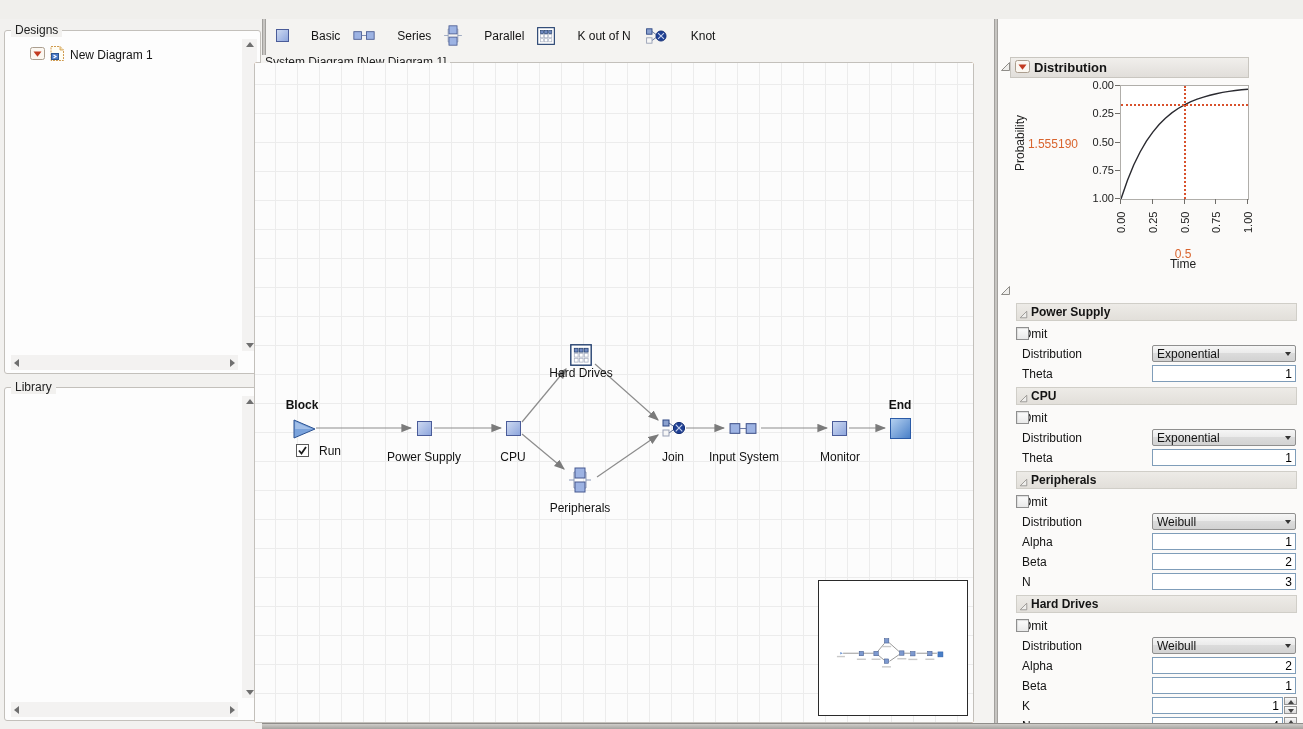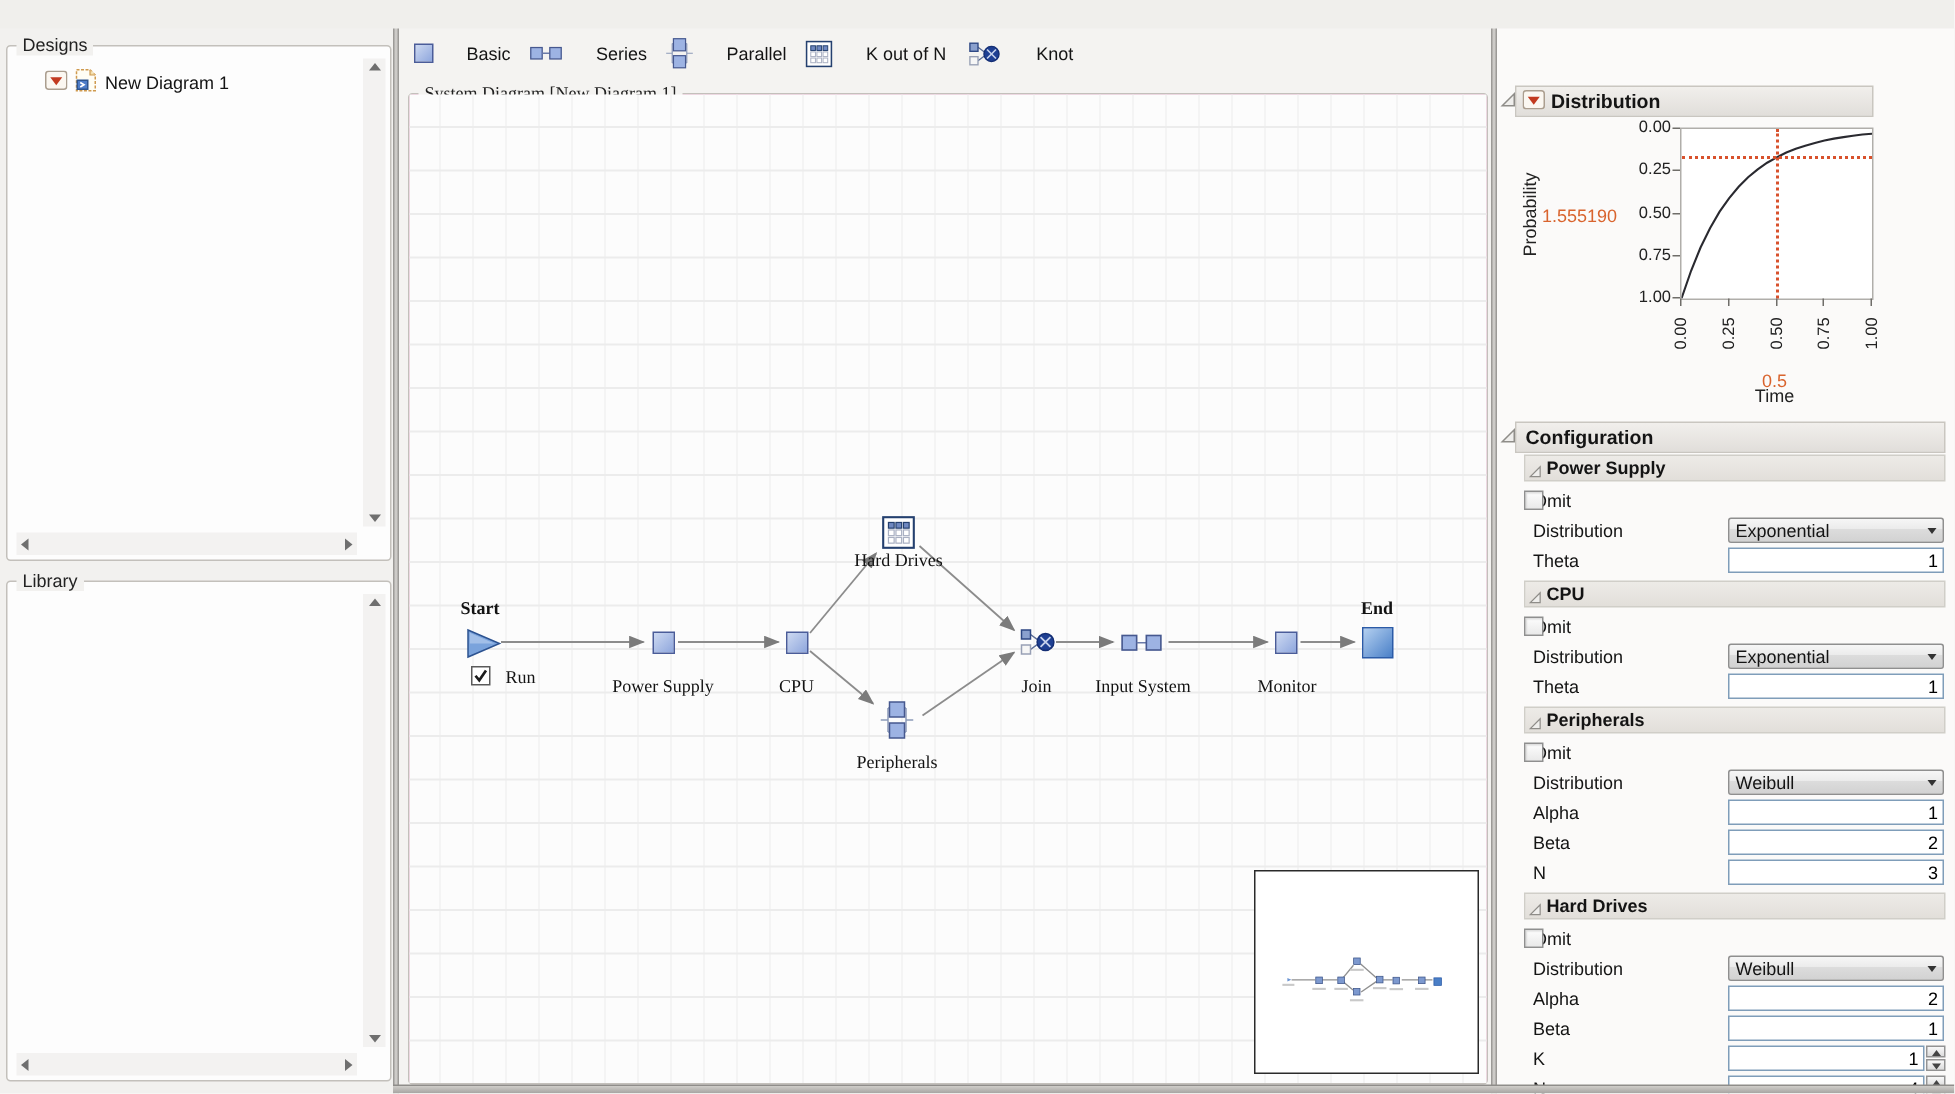--- a/index.html
+++ b/index.html
@@ -202,40 +202,40 @@
             <rect x="1" y="2" width="6" height="6" fill="#8aa0ce" stroke="#2c4683"></rect>
             <rect x="1" y="12" width="6" height="6" fill="#f6f6f6" stroke="#98a0b5"></rect>
             <circle cx="17" cy="10" r="5.6" fill="#1e3f93" stroke="#142e74"></circle>
             <path d="M13.7,6.7 L20.3,13.3 M20.3,6.7 L13.7,13.3" stroke="#c7d2ec" stroke-width="1.2"></path>
           </svg>
         </span>
         <span>Knot</span>
       </div>
     </div>
 
-  <div class="gbox" id="canvasbox" style="left:272px;top:62px;width:718px;height:659px;background:#f9a8d4;font-family:Liberation Serif, serif;">
+  <div class="gbox" id="canvasbox" style="left:254px;top:62px;width:718px;height:659px;background:#f97316;">
     <span class="glabel">System Diagram [New Diagram 1]</span>
     <div id="canvas-inner">
         <svg width="716" height="657" id="arrows">
           <defs>
             <marker id="ah" markerWidth="9" markerHeight="8" refX="8" refY="3.5" orient="auto">
               <path d="M0,0 L9,3.5 L0,7 Z" fill="#7b7b7b"></path>
             </marker>
           </defs>
           <line x1="61" y1="365" x2="156" y2="365" stroke="#8c8c8c" stroke-width="1.2" marker-end="url(#ah)"></line>
           <line x1="179" y1="365" x2="246" y2="365" stroke="#8c8c8c" stroke-width="1.2" marker-end="url(#ah)"></line>
           <line x1="267" y1="359" x2="311" y2="306" stroke="#8c8c8c" stroke-width="1.2" marker-end="url(#ah)"></line>
           <line x1="267" y1="371" x2="309" y2="406" stroke="#8c8c8c" stroke-width="1.2" marker-end="url(#ah)"></line>
           <line x1="340" y1="301" x2="403" y2="357" stroke="#8c8c8c" stroke-width="1.2" marker-end="url(#ah)"></line>
           <line x1="342" y1="414" x2="403" y2="372" stroke="#8c8c8c" stroke-width="1.2" marker-end="url(#ah)"></line>
           <line x1="431" y1="365" x2="469" y2="365" stroke="#8c8c8c" stroke-width="1.2" marker-end="url(#ah)"></line>
           <line x1="506" y1="365" x2="572" y2="365" stroke="#8c8c8c" stroke-width="1.2" marker-end="url(#ah)"></line>
           <line x1="594" y1="365" x2="630" y2="365" stroke="#8c8c8c" stroke-width="1.2" marker-end="url(#ah)"></line>
         </svg>
-        <div class="nlabel b" style="left: 47px; top: 335px;">Start</div>
+        <div class="nlabel b" style="left: 47px; top: 335px;">Block</div>
         <div class="node" style="left: 38px; top: 356px;"><svg width="24" height="20" viewBox="0 0 24 20">
             <polygon points="1,1 22,10 1,19" fill="#7aa3dc" stroke="#2d5391"></polygon>
             <polygon points="2.2,2.8 18.5,10 2.2,10" fill="#a9c4ea" opacity="0.85"></polygon>
           </svg></div>
         <span class="cb checked" style="left: 41px; top: 381px;"><svg width="11" height="11" viewBox="0 0 11 11">
             <polyline points="2,5.5 4.5,8.5 9,2" fill="none" stroke="#1c1c1c" stroke-width="1.8"></polyline>
           </svg></span>
         <span style="position: absolute; left: 64px; top: 381px;">Run</span>
         <div class="node" style="left: 162px; top: 358px;">
           <span class="blk-basic" style="display:block"></span>
@@ -357,23 +357,20 @@
         <div class="xtick-lbl" style="left: 212.25px; top: 214px;">0.75</div>
         <div class="tickdash-x" style="left: 249px; top: 180px;"></div>
         <div class="xtick-lbl" style="left: 244px; top: 214px;">1.00</div>
       </div>
     <div id="refx">0.5</div>
     <div id="xlab">Time</div>
 
     <span class="coltri" style="left:2px;top:266px;"><svg width="11" height="11" viewBox="0 0 11 11">
           <polygon points="1.5,9.5 9.5,9.5 9.5,1.5" fill="#efeeec" stroke="#8f8d89"></polygon>
         </svg></span>
-    <div class="hdrbar" style="left:12px;top:262px;width:287px;">
-      <span style="padding-left:2px;">Configuration</span>
-    </div>
     <div id="cfg-sections">
         <div class="cfg-section">
           <div class="subhdr">
             <span class="tri"><svg width="9" height="9" viewBox="0 0 11 11">
                 <polygon points="1.5,9.5 9.5,9.5 9.5,1.5" fill="#efeeec" stroke="#8f8d89"></polygon>
               </svg></span>
             <span class="st">Power Supply</span>
           </div>
           <div class="cfg-row">
             <span class="lbl">Omit</span>

